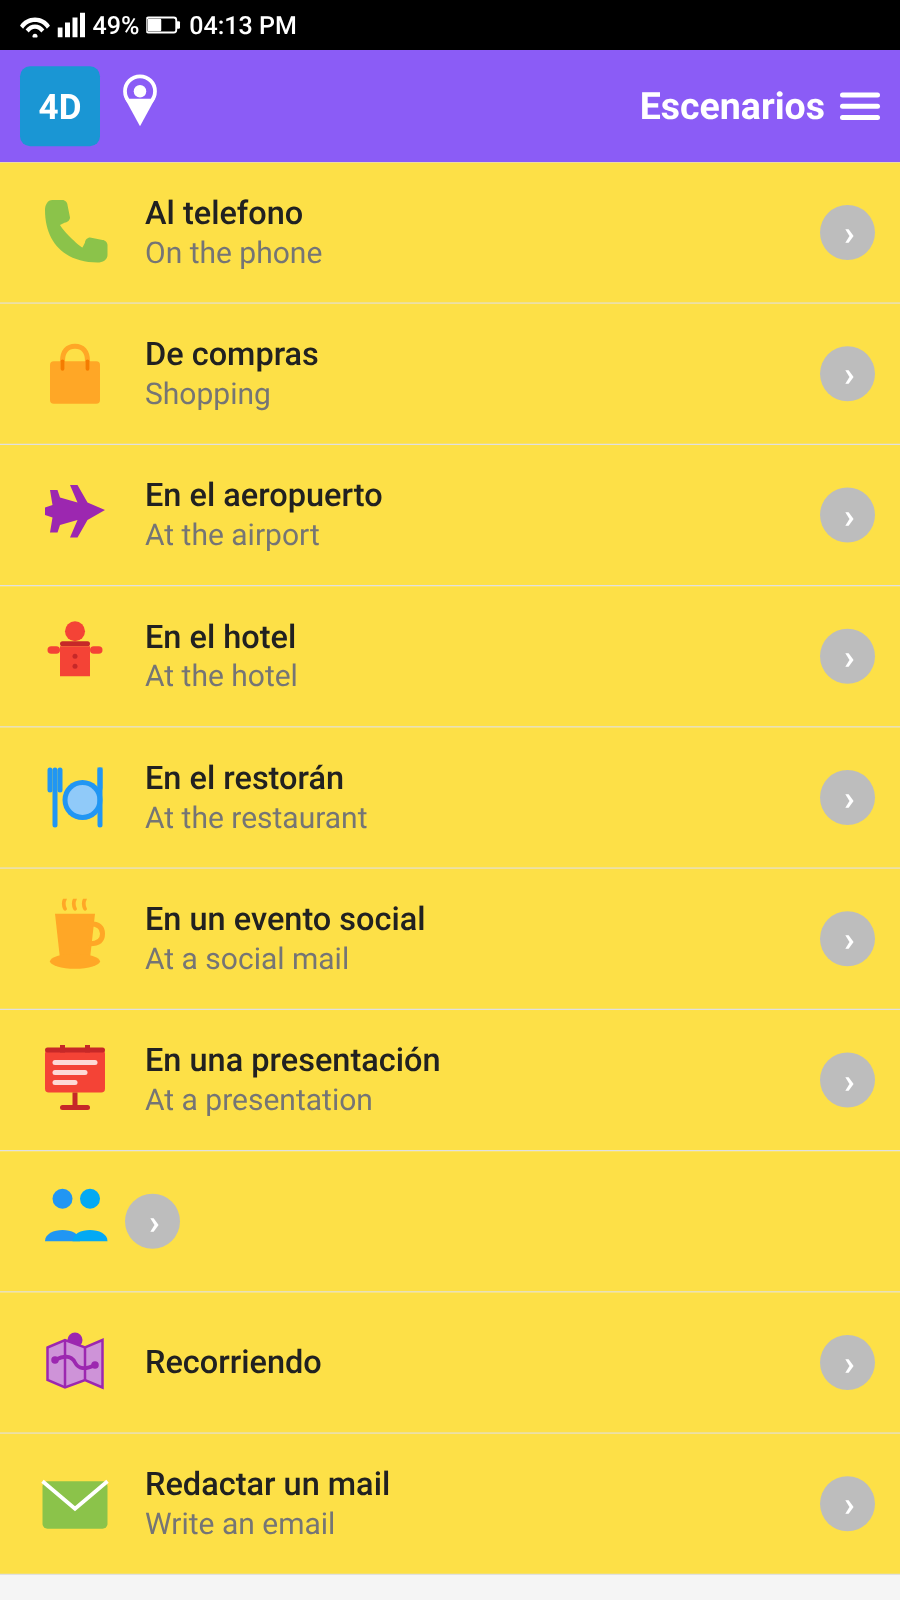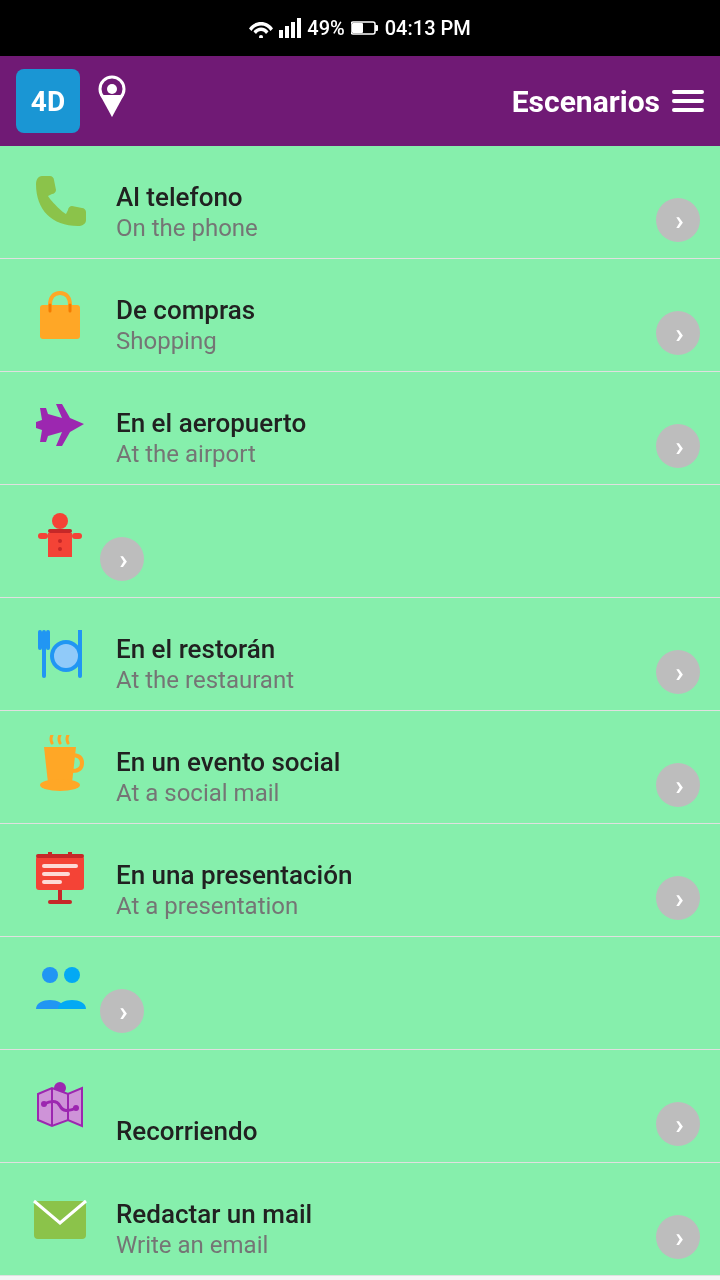--- a/index.html
+++ b/index.html
@@ -8,41 +8,41 @@
       width: 720px;
       min-height: 1280px;
       font-family: 'Roboto', Arial, sans-serif;
       background: #f5f5f5;
       overflow-x: hidden;
     }
 
     
     .status-bar {
       background: #000;
-      height: 56px;
-      display: flex;
-      align-items: center;
-      justify-content: center;
+      height: 40px;
+      display: flex;
+      align-items: center;
+      justify-content: flex-start;
       padding: 0 16px;
       gap: 8px;
     }
     .status-bar-text {
       color: #fff;
       font-size: 20px;
       font-weight: 500;
     }
     .status-icons {
       display: flex;
       align-items: center;
       gap: 6px;
     }
 
     
     .header {
-      background: #701a75;
+      background: #8b5cf6;
       height: 90px;
       display: flex;
       align-items: center;
       padding: 0 16px;
       gap: 12px;
     }
     .logo-box {
       background: #1a96d4;
       width: 64px;
       height: 64px;
@@ -83,25 +83,25 @@
       background: #fff;
       border-radius: 2px;
     }
 
     
     .list {
       background: #fff;
     }
     .list-item {
       display: flex;
-      align-items: flex-end;
+      align-items: center;
       padding: 16px 20px;
       border-bottom: 1px solid #e0e0e0;
       cursor: pointer;
-      background: #86efac;
+      background: #fde047;
     }
     .item-icon {
       width: 80px;
       height: 80px;
       display: flex;
       align-items: center;
       justify-content: center;
       flex-shrink: 0;
     }
     .item-text {
@@ -243,20 +243,24 @@
 
         <path d="M20 24 L20 48 L44 48 L44 24 Z" fill="#F44336"></path>
 
         <circle cx="32" cy="32" r="2" fill="#c62828"></circle>
         <circle cx="32" cy="40" r="2" fill="#c62828"></circle>
 
         <rect x="10" y="24" width="10" height="6" rx="3" fill="#F44336"></rect>
         <rect x="44" y="24" width="10" height="6" rx="3" fill="#F44336"></rect>
       </svg>
     </div>
+    <div class="item-text">
+      <div class="item-title">En el hotel</div>
+      <div class="item-subtitle">At the hotel</div>
+    </div>
     <div class="chevron"></div>
   </div>
 
   <div class="list-item">
     <div class="item-icon">
       <svg class="svg-icon" viewBox="0 0 64 64">
 
         <rect x="14" y="8" width="4" height="48" rx="2" fill="#2196F3"></rect>
         <rect x="10" y="8" width="4" height="20" rx="2" fill="#2196F3"></rect>
         <rect x="18" y="8" width="4" height="20" rx="2" fill="#2196F3"></rect>

